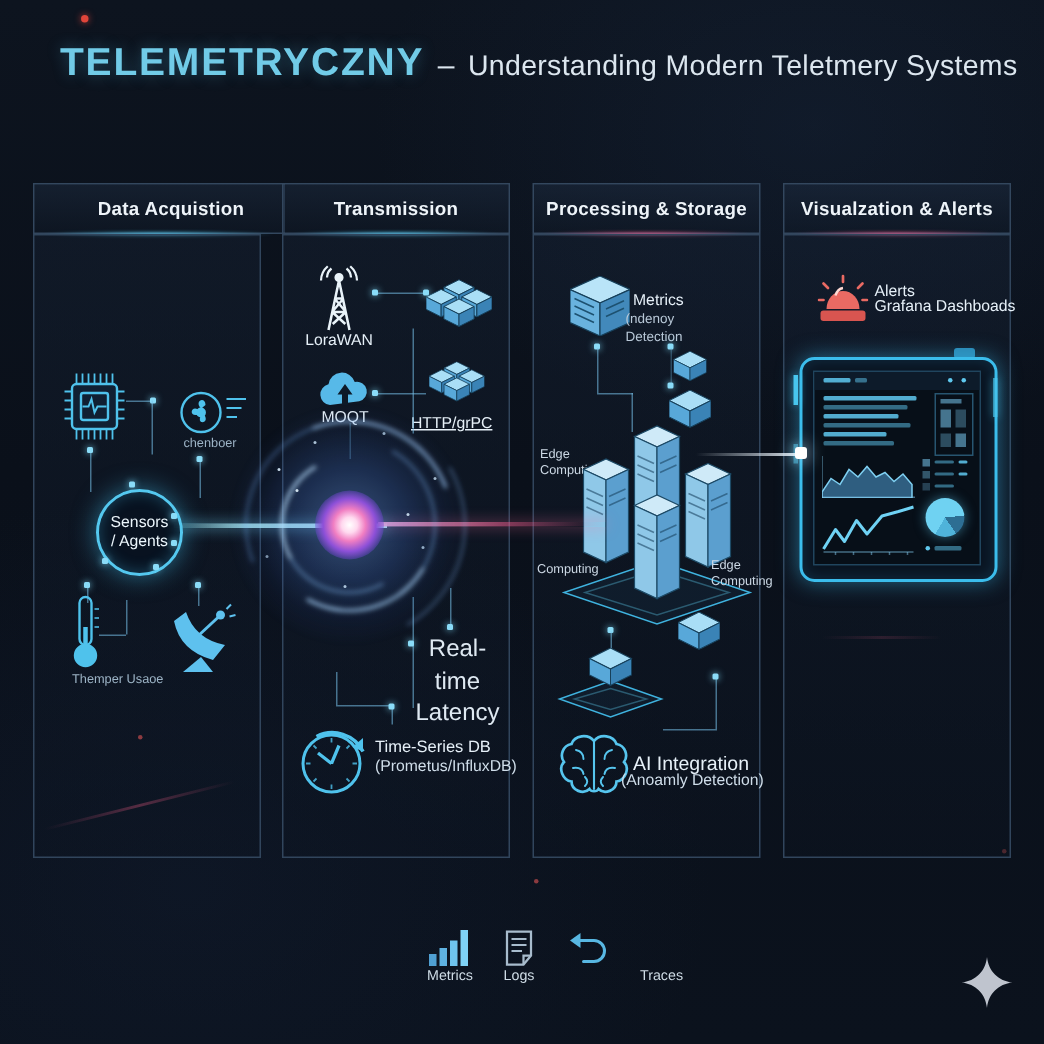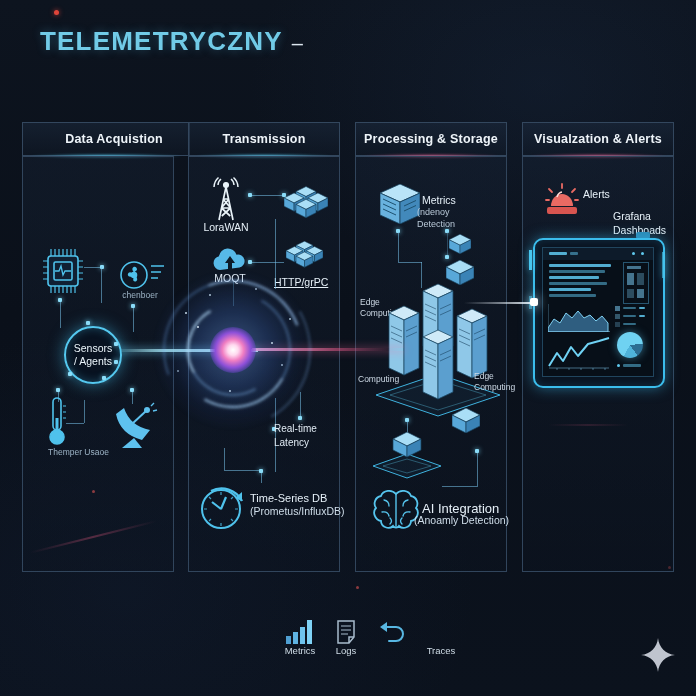--- a/index.html
+++ b/index.html
@@ -64,21 +64,21 @@
   .beam-pink{position:absolute;left:252px;top:348px;width:152px;height:3px;z-index:3;
     background:linear-gradient(90deg,rgba(255,160,205,.95),rgba(242,95,145,.55) 55%,rgba(242,95,145,0));
     box-shadow:0 0 9px rgba(255,115,165,.55);}
   .beam-white{position:absolute;left:464px;top:302px;width:68px;height:2px;z-index:3;
     background:linear-gradient(90deg,rgba(225,240,252,0),rgba(238,247,255,.9));}
   .beam-dot{position:absolute;left:530px;top:298px;width:8px;height:8px;border-radius:2px;background:#fff;z-index:4;
     box-shadow:0 0 12px #bfe9ff;}
   
   .lab{position:absolute;color:#9db4c6;font-size:8.5px;line-height:1.25;}
   .lab-b{position:absolute;color:#e6f0f8;font-size:10.5px;line-height:1.3;}
-  .lab-l{position:absolute;color:#dfe9f2;font-size:10px;line-height:1.35;}
+  .lab-l{position:absolute;color:#dfe9f2;font-size:16px;line-height:1.35;text-align:center;}
   .lab-m{position:absolute;color:#cdd9e5;font-size:8.5px;line-height:1.3;}
   
   .tab-frame{position:absolute;left:533px;top:238px;width:128px;height:146px;border:2px solid #3bbdec;border-radius:10px;
     background:#0a1421;box-shadow:0 0 14px rgba(60,190,240,.5), inset 0 0 10px rgba(40,130,180,.25);z-index:2;}
   .tab-notch{position:absolute;left:636px;top:232px;width:14px;height:7px;background:#2a88b4;border-radius:2px;z-index:2;}
   .tab-acc{position:absolute;background:#48c6ee;box-shadow:0 0 6px rgba(70,200,240,.7);z-index:2;}
   .screen{position:absolute;left:542px;top:247px;width:110px;height:128px;background:#070f18;
     border:1px solid rgba(70,150,200,.4);z-index:3;overflow:hidden;}
   .s-bar{position:absolute;background:rgba(95,200,240,.85);height:3px;border-radius:1px;}
   .s-bar.d2{background:rgba(95,200,240,.5);}
@@ -95,20 +95,21 @@
 </style>
 </head>
 <body>
 
 <div class="canvas">
 
   <div class="reddot abs"></div>
   <div class="titlebar">
     <span class="brand">TELEMETRYCZNY</span>
     <span class="dash">–</span>
+    <span class="subtitle">Understanding Modern Teletmery Systems</span>
   </div>
 
   <div class="panel-h glow-cyan" style="left:22px;padding-left:16px;">Data Acquistion</div>
   <div class="panel-h glow-cyan" style="left:188px;">Transmission</div>
   <div class="panel-h glow-pink" style="left:355px;">Processing &amp; Storage</div>
   <div class="panel-h glow-pink" style="left:522px;">Visualzation &amp; Alerts</div>
 
   <div class="panel" style="left:22px;"></div>
   <div class="panel" style="left:188px;"></div>
   <div class="panel" style="left:355px;"></div>
@@ -410,21 +411,21 @@
     <g>
       <path d="M6,24 a11,12 0 0 1 22,0 Z" fill="#e96a63"></path>
       <rect x="2" y="25" width="30" height="7" rx="2" fill="#d85550"></rect>
       <path d="M12,15 a6,8 0 0 1 5,-5" stroke="#ffd9d4" stroke-width="1.6" fill="none"></path>
       <g stroke="#e96a63" stroke-width="1.8" stroke-linecap="round">
         <path d="M17,2 v4 M4,7 l3,3 M30,7 l-3,3 M1,18 h3 M30,18 h3"></path>
       </g>
     </g>
   </svg>
   <div class="lab-b" style="left:583px;top:188px;">Alerts</div>
-  <div class="lab-b" style="left:583px;top:210px;margin-left:30px;">Grafana Dashboads</div>
+  <div class="lab-b" style="left:583px;top:198px;">Grafana Dashboads</div>
 
   <div class="tab-notch"></div>
   <div class="tab-frame"></div>
   <div class="tab-acc" style="left:529px;top:250px;width:3px;height:20px;"></div>
   <div class="tab-acc" style="left:529px;top:296px;width:3px;height:13px;opacity:.55;"></div>
   <div class="tab-acc" style="left:662px;top:252px;width:3px;height:26px;opacity:.7;"></div>
 
   <div class="screen">
     <div style="position:absolute;left:0;top:0;width:110px;height:12px;background:#0d1b2a;"></div>
     <div class="s-bar" style="left:6px;top:4px;width:18px;"></div>

